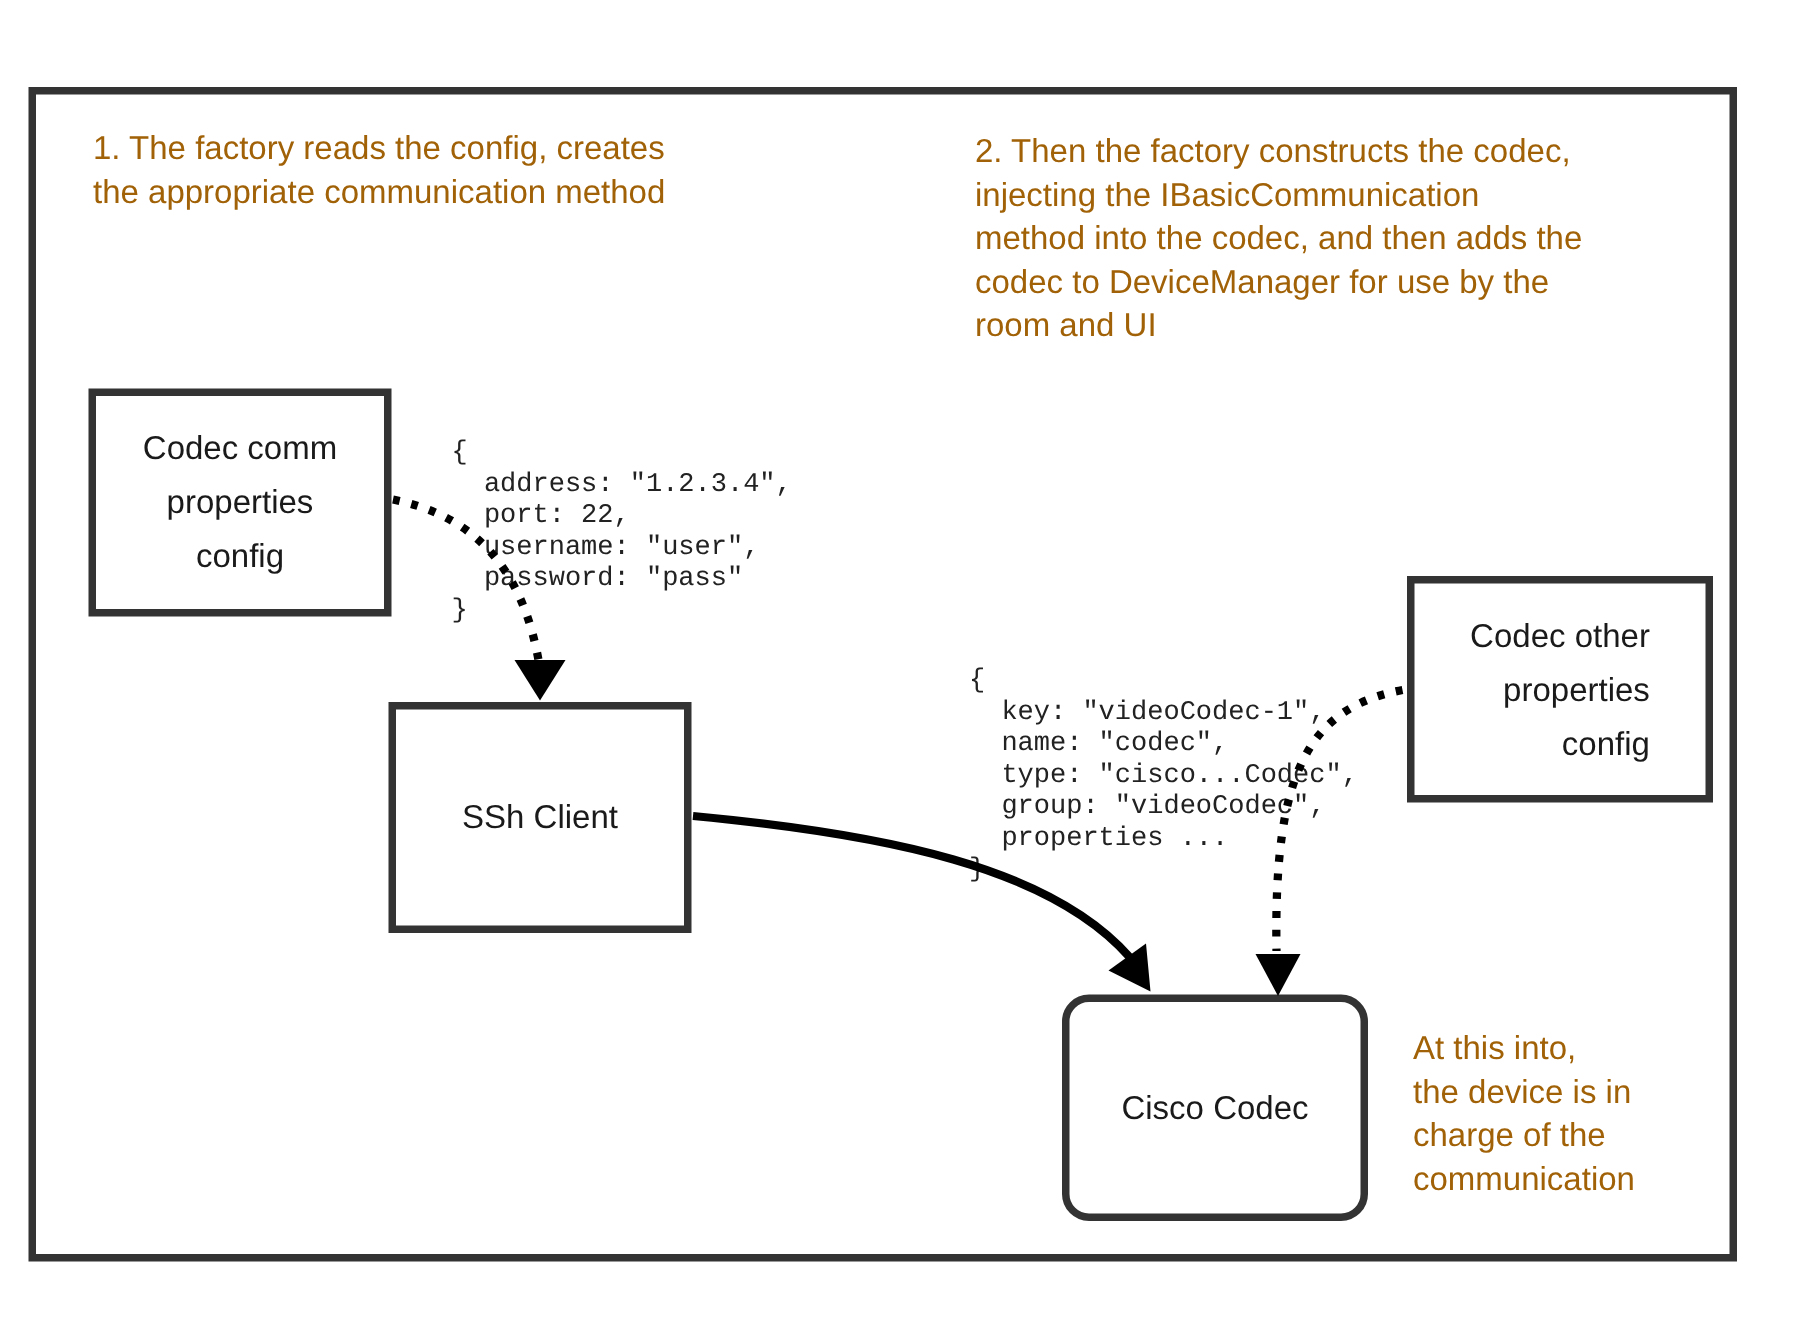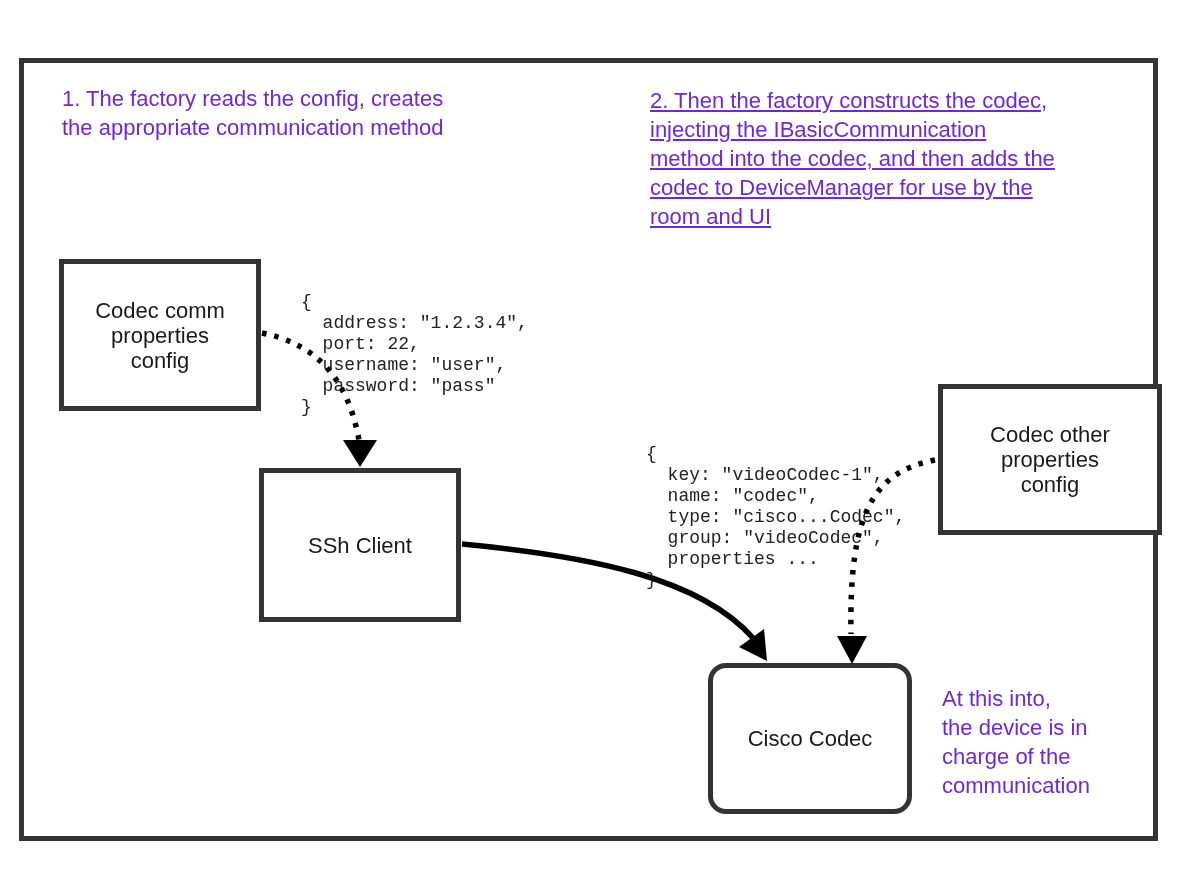--- a/index.html
+++ b/index.html
@@ -17,43 +17,43 @@
     left: 19px; top: 58px;
     width: 1139px; height: 783px;
     border: 5px solid #333333;
     box-sizing: border-box;
   }
   .note {
     position: absolute;
     font-size: 22px;
     line-height: 29px;
     white-space: pre-line;
-    color: #6d28d9;
+    color: #a16207;
   }
   .note.step1 { left: 62px;  top: 84px;  width: 460px; }
-  .note.step2 { left: 650px; top: 86px;  width: 480px; text-decoration: underline; }
+  .note.step2 { left: 650px; top: 86px;  width: 480px; }
   .note.endpoint { left: 942px; top: 684px; width: 230px; }
   .node {
     position: absolute;
     border: 5px solid #333333;
     box-sizing: border-box;
     background: #ffffff;
     display: flex;
     align-items: center;
     justify-content: center;
     text-align: center;
   }
   .node .label {
     font-size: 22px;
-    line-height: 25px;
+    line-height: 36px;
     white-space: pre-line;
   }
   .node.codec-comm  { left: 59px;  top: 259px; width: 202px; height: 152px; }
   .node.ssh-client  { left: 259px; top: 468px; width: 202px; height: 154px; }
-  .node.codec-other { left: 938px; top: 384px; width: 224px; height: 151px; }
+  .node.codec-other { left: 938px; top: 384px; width: 204px; height: 151px; text-align: right; }
   .node.cisco-codec { left: 708px; top: 663px; width: 204px; height: 151px; border-radius: 18px; }
   pre.code {
     position: absolute;
     margin: 0;
     font-family: "Liberation Mono", monospace;
     font-size: 18px;
     line-height: 21px;
     color: #222222;
     white-space: pre;
   }

